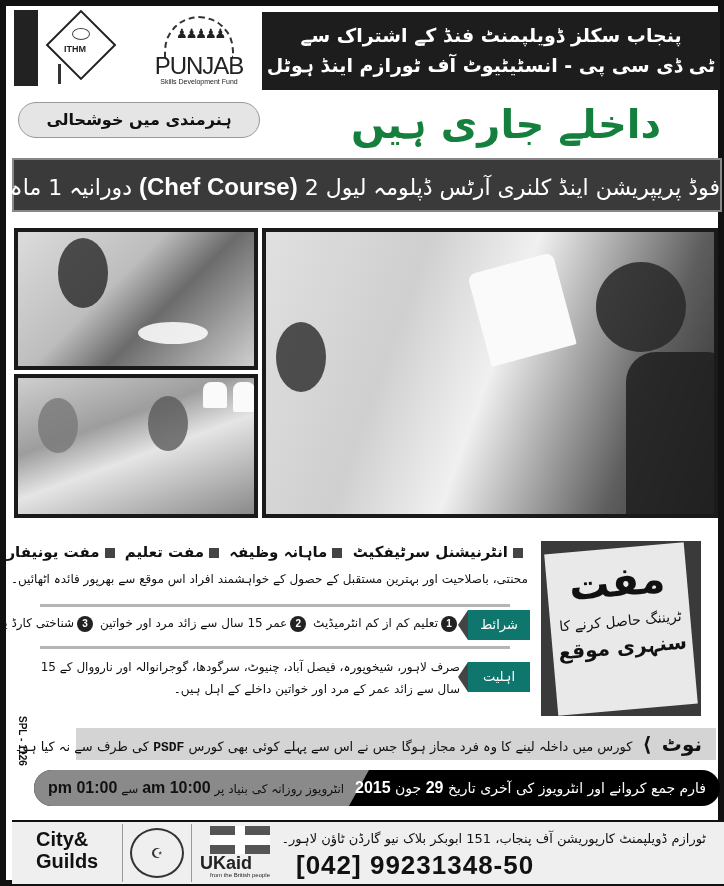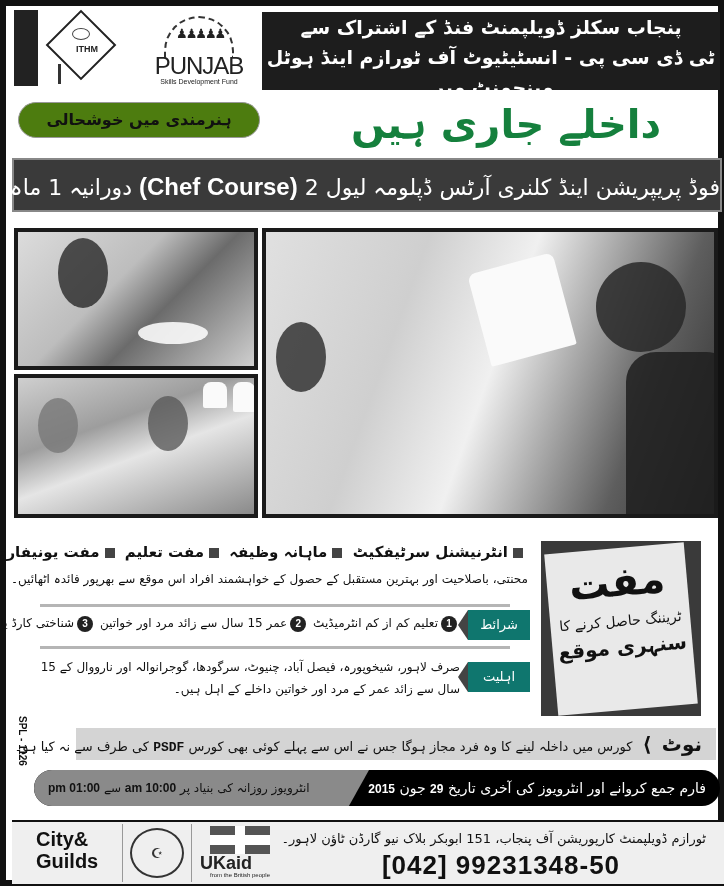--- a/index.html
+++ b/index.html
@@ -2,34 +2,34 @@
 <html><head>
 <meta charset="utf-8">
 <style>
   * { box-sizing: border-box; margin: 0; padding: 0; }
   body { width: 724px; height: 886px; background: #fff; font-family: "DejaVu Sans", sans-serif; overflow: hidden; }
   .page { position: relative; width: 724px; height: 886px; background: #fff; border: 6px solid #111; }
   .abs { position: absolute; }
   .rtl { direction: rtl; }
   .ithm { left: 40px; top: 10px; width: 70px; height: 70px; }
   .ithm .diamond { position:absolute; left: 10px; top: 4px; width: 50px; height: 50px; border: 2px solid #222; transform: rotate(45deg); background:#fff; }
-  .ithm .lbl { position:absolute; left: 18px; top: 28px; width: 34px; font: bold 9px "Liberation Sans", sans-serif; text-align:right; color:#222; }
+  .ithm .lbl { position:absolute; left: 12px; top: 28px; width: 34px; font: bold 9px "Liberation Sans", sans-serif; text-align:center; color:#222; }
   .ithm .emblem { position:absolute; left: 26px; top: 12px; width: 18px; height: 12px; border:1px solid #444; border-radius: 50%; }
   .ithm .tassel { position:absolute; left: 12px; top: 48px; width: 3px; height: 20px; background:#333; }
   .psdf { left: 138px; top: 10px; width: 110px; height: 72px; }
   .psdf .gear { position:absolute; left: 20px; top: 0; width: 70px; height: 42px; border: 2px dashed #333; border-bottom: none; border-radius: 40px 40px 0 0; }
   .psdf .figs { position:absolute; left: 32px; top: 10px; font-size: 13px; color:#222; letter-spacing: -2px; }
   .psdf .name { position:absolute; left: 0; top: 36px; width: 110px; text-align:center; font: 24px "Liberation Sans", sans-serif; color:#222; letter-spacing: -1px; }
   .psdf .sub { position:absolute; left: 0; top: 62px; width: 110px; text-align:center; font: 7px "Liberation Sans", sans-serif; color:#222; }
   .left-bar { left: 8px; top: 4px; width: 24px; height: 76px; background: #222; }
 
-  .header-box { left: 256px; top: 6px; width: 458px; height: 78px; background: #1d1d1d; color: #fff; text-align: center; }
+  .header-box { left: 256px; top: 6px; width: 458px; height: 78px; background: #1d1d1d; color: #fff; text-align: center; padding-top: 8px; }
   .header-box div { font-size: 19px; font-weight: bold; line-height: 30px; }
 
-  .tagline { left: 12px; top: 96px; width: 242px; height: 36px; background: #4d7c0f; border-radius: 18px; border: 1px solid #999; text-align: center; font-size: 16px; font-weight: bold; line-height: 34px; color: #111; }
+  .tagline { left: 12px; top: 96px; width: 242px; height: 36px; background: #e5e5e5; border-radius: 18px; border: 1px solid #999; text-align: center; font-size: 16px; font-weight: bold; line-height: 34px; color: #111; }
 
   .admission { left: 290px; top: 88px; width: 420px; height: 60px; text-align: center; font-size: 40px; font-weight: bold; line-height: 60px; color: #15803d; }
 
   .course-bar { left: 6px; top: 152px; width: 710px; height: 54px; background: #3a3a3a; color: #fff; text-align: center; font-size: 22px; line-height: 54px; white-space: nowrap; border: 2px solid #888; }
   .course-bar .en { font-family: "Liberation Sans", sans-serif; font-weight: bold; font-size: 24px; }
 
   .photo { background: #888; overflow: hidden; }
   .photo1 { left: 8px; top: 222px; width: 244px; height: 142px; background: linear-gradient(135deg, #dcdcdc 0%, #bdbdbd 40%, #6b6b6b 60%, #cfcfcf 100%); }
   .photo2 { left: 8px; top: 368px; width: 244px; height: 144px; background: linear-gradient(160deg, #cfcfcf 0%, #9d9d9d 35%, #e5e5e5 55%, #8a8a8a 100%); }
   .photo3 { left: 256px; top: 222px; width: 456px; height: 290px; background: linear-gradient(110deg, #e0e0e0 0%, #cfcfcf 30%, #f0f0f0 50%, #5e5e5e 80%, #2e2e2e 100%); }
@@ -63,36 +63,36 @@
 
   .note { left: 70px; top: 722px; width: 640px; height: 32px; background: #d4d4d4; font-size: 13px; line-height: 32px; color: #111; text-align: right; padding-right: 14px; white-space: nowrap; }
   .note .label { font-size: 20px; font-weight: bold; }
   .note .chev { font-size: 20px; font-weight: bold; margin: 0 6px; }
   .note .en { font-family: Liberation Mono, monospace; font-weight: bold; }
 
   .dates { left: 28px; top: 764px; width: 686px; height: 36px; border-radius: 18px; overflow: hidden; background: #000; }
   .dates .grey { position:absolute; left:0; top:0; width: 335px; height: 36px; background: #8a8a8a; clip-path: polygon(0 0, 100% 0, 94% 100%, 0 100%); }
   .dates .t-right { position:absolute; right: 14px; top: 0; height: 20px; line-height: 36px; color: #fff; font-size: 14px; white-space: nowrap; }
   .dates .t-left { position:absolute; left: 14px; top: 0; height: 36px; line-height: 36px; color: #111; font-size: 12px; white-space: nowrap; }
-  .dates .en { font-family: "Liberation Sans", sans-serif; font-weight: bold; font-size: 12px; }
+  .dates .en { font-family: "Liberation Sans", sans-serif; font-weight: bold; font-size: 16px; }
 
   .footer { left: 6px; top: 814px; width: 712px; height: 64px; background: #efefef; border-top: 2px solid #111; }
   .cg { left: 30px; top: 822px; width: 80px; height: 50px; font: bold 20px "Liberation Sans", sans-serif; color: #111; line-height: 22px; }
   .vline { width: 1px; background: #999; }
   .vline1 { left: 116px; top: 818px; height: 58px; }
   .vline2 { left: 185px; top: 818px; height: 58px; }
   .punjab-seal { left: 124px; top: 822px; width: 54px; height: 50px; border: 2px solid #333; border-radius: 50%; text-align:center; font-size: 14px; color:#333; line-height: 46px; }
   .ukaid { left: 194px; top: 820px; width: 80px; height: 56px; }
   .ukaid .flag { width: 60px; height: 28px; background: #555; position: relative; margin: 0 auto; overflow:hidden; }
   .ukaid .flag::before { content:""; position:absolute; left: 25px; top: 0; width: 10px; height: 28px; background:#fff; }
   .ukaid .flag::after { content:""; position:absolute; left: 0; top: 9px; width: 60px; height: 10px; background:#fff; }
   .ukaid .txt { font: bold 18px "Liberation Sans", sans-serif; color:#222; line-height: 18px; }
   .ukaid .sub { font: 6px "Liberation Sans", sans-serif; text-align:center; color:#222; }
   .address { left: 290px; top: 822px; width: 410px; height: 22px; font-size: 13px; text-align: center; color:#111; line-height: 22px; white-space: nowrap; }
-  .phone { left: 290px; top: 844px; width: 410px; height: 30px; font: bold 26px "Liberation Sans", sans-serif; text-align: center; color: #111; line-height: 30px; letter-spacing: 1px; }
+  .phone { left: 290px; top: 844px; width: 410px; height: 30px; font: bold 26px "Liberation Sans", sans-serif; color: #111; line-height: 30px; letter-spacing: 1px; }
 </style>
 </head>
 <body>
 
 <div class="page">
 
   <div class="abs left-bar"></div>
   <div class="abs ithm">
     <div class="diamond"></div>
     <div class="emblem"></div>

